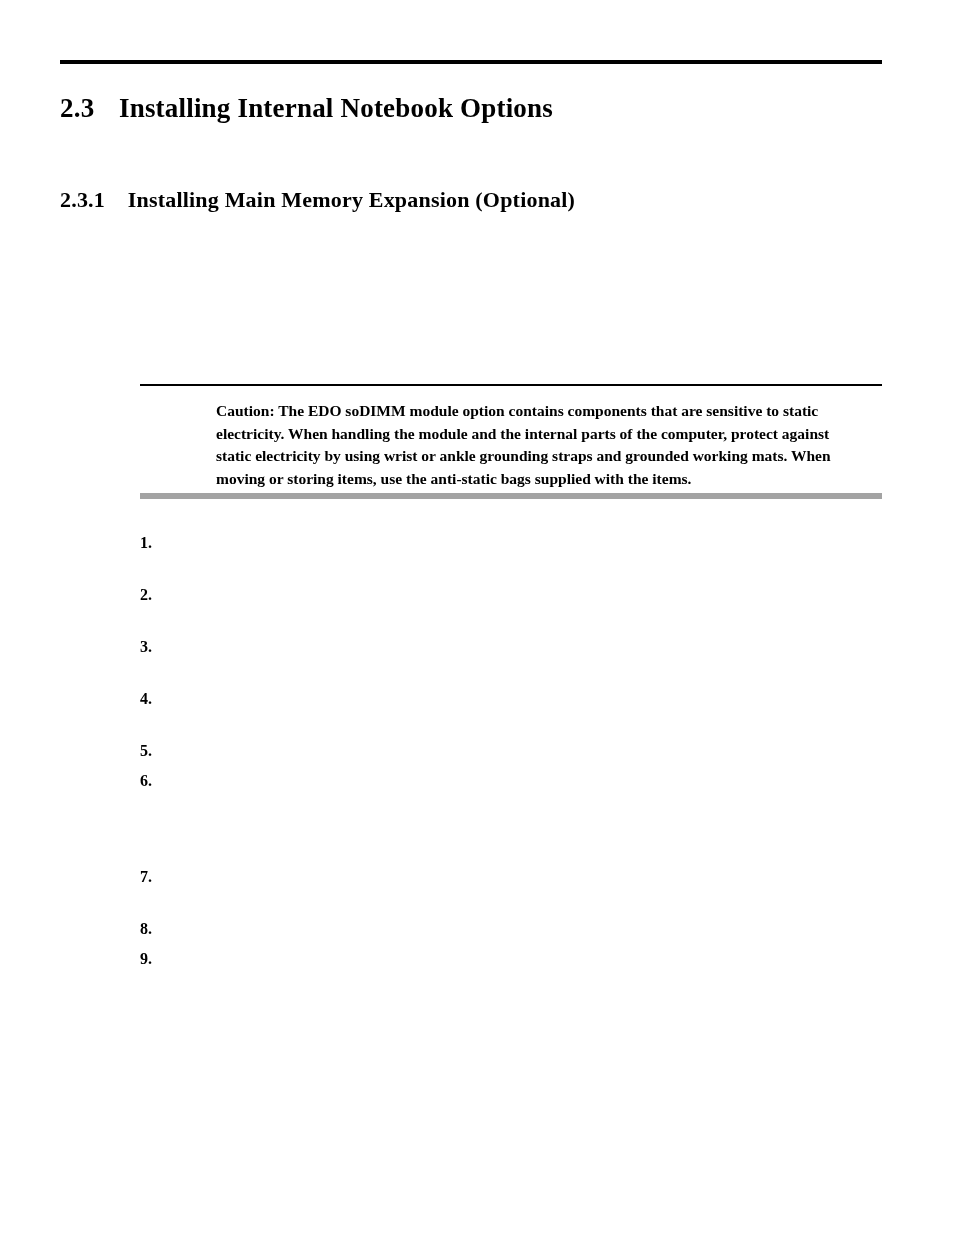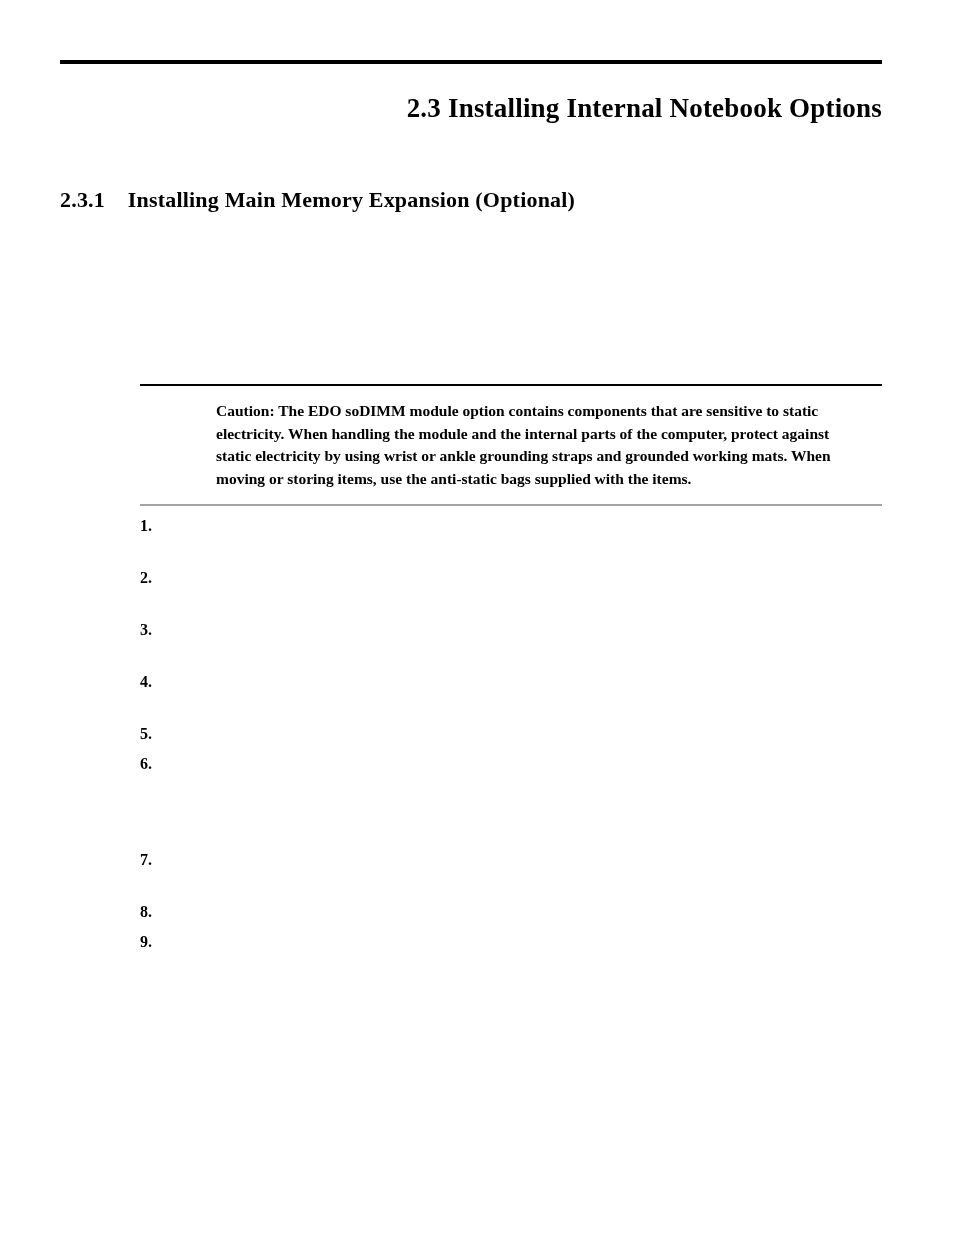--- a/index.html
+++ b/index.html
@@ -19,21 +19,20 @@
   .top-rule {
     border-top: 4px solid #000;
     margin: 0 0 28px 0;
   }
   .h-sec {
     font-weight: 700;
     font-size: 27px;
     line-height: 1.25;
     margin: 0 0 60px 0;
     letter-spacing: 0.2px;
-    text-align: right;
   }
   .h-sec .num {
     display: inline-block;
     min-width: 52px;
   }
   .h-sub {
     font-weight: 700;
     font-size: 22px;
     line-height: 1.3;
     margin: 18px 0 70px 0;
@@ -46,23 +45,23 @@
   .intro {
     margin-left: 80px;
     font-size: 16px;
     line-height: 1.5;
     margin-bottom: 28px;
     color: transparent; 
   }
   .caution-block {
     margin-left: 80px;
     border-top: 2px solid #000;
-    border-bottom: 2px solid #a3a3a3;
-    padding: 14px 20px 14px 76px;
-    margin-bottom: 8px;
+    border-bottom: 6px solid #a3a3a3;
+    padding: 14px 20px 3px 76px;
+    margin-bottom: 32px;
   }
   .caution-text {
     font-weight: 700;
     font-size: 15.5px;
     line-height: 1.45;
   }
   .caution-label {
     font-weight: 700;
   }
   ol.steps {

